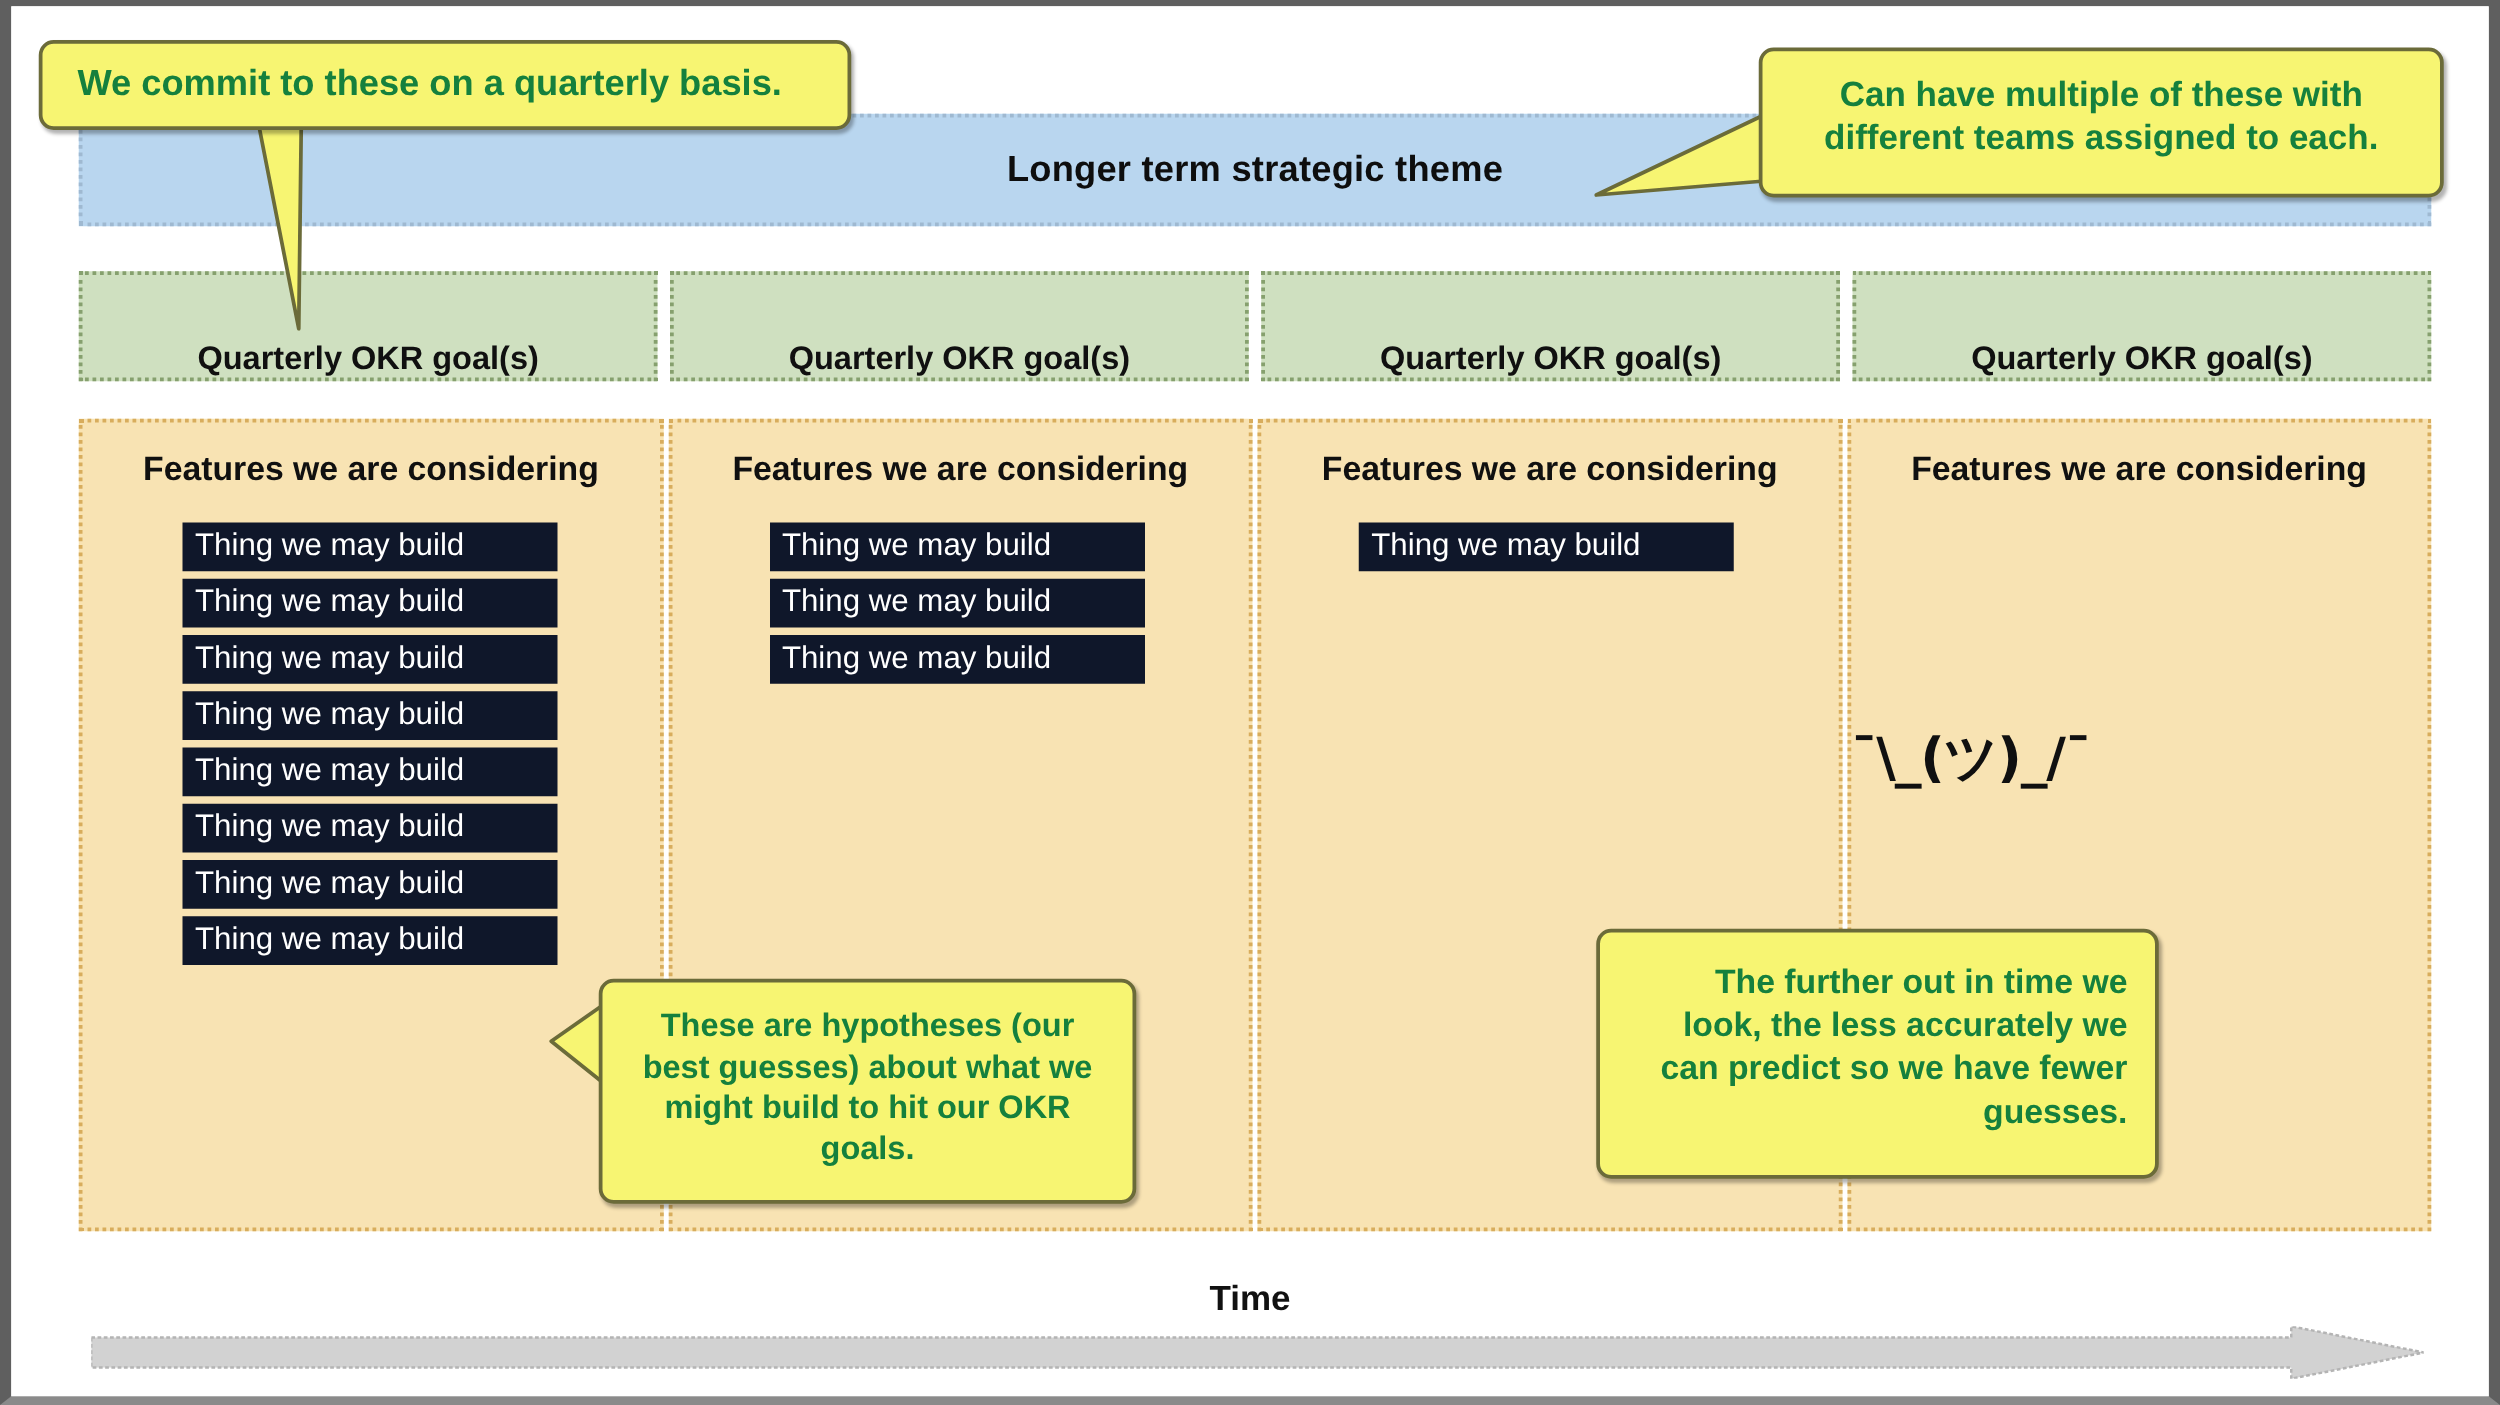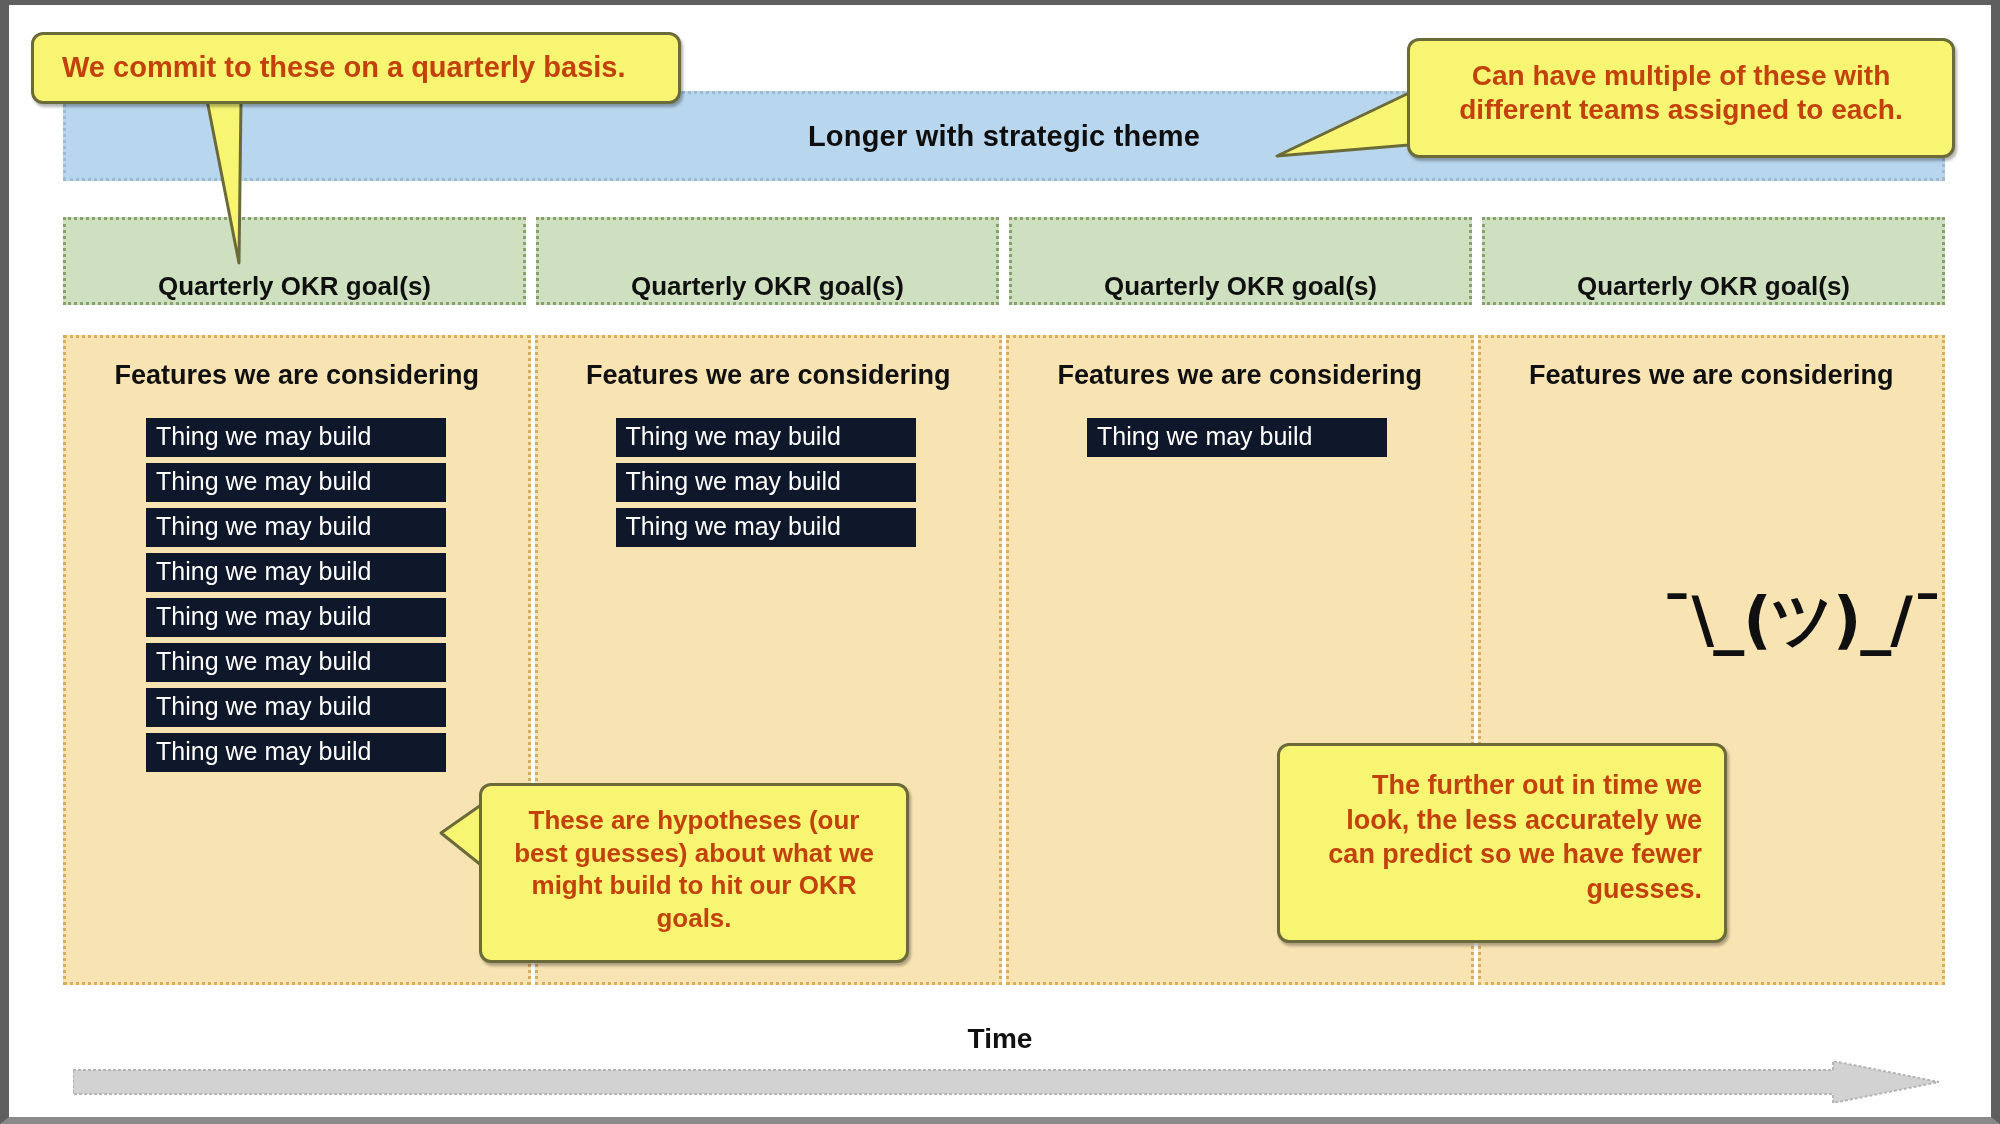--- a/index.html
+++ b/index.html
@@ -53,30 +53,30 @@
     font-size:25px;font-weight:500;
     padding:4px 10px 6px 10px;
     margin-bottom:6px;
     width:300px;box-sizing:border-box;
     white-space:nowrap;
   }
   .feat-cell.c2 .chip-stack{padding-left:78px;}
   .feat-cell.c3 .chip-stack{padding-left:78px;}
 
   .shrug{
-    position:absolute;left:0;right:0;top:240px;text-align:right;
-    font-size:62px;font-weight:bold;color:#101010;
+    position:absolute;left:0;right:0;top:240px;text-align:left;
+    font-size:43px;font-weight:bold;color:#101010;
     font-family:"DejaVu Sans",sans-serif;letter-spacing:-1px;
   }
 
   
   .callout{
     position:absolute;background:#f7f572;border:3px solid #6b6b39;
     border-radius:12px;box-sizing:border-box;
-    color:#c2410c;font-weight:bold;
+    color:#15803d;font-weight:bold;
     box-shadow:2px 3px 3px rgba(0,0,0,.30);
     z-index:30;
   }
   .callout .txt{display:block;}
 
   #callout-commit{
     left:22px;top:27px;width:650px;height:72px;
     font-size:29px;padding:16px 0 0 28px;text-align:left;
   }
   #callout-multiple{
@@ -104,21 +104,21 @@
 
   
 </style>
 </head>
 <body>
 
 <div class="screen">
   <div class="canvas">
 
     <div class="theme-band">
-      <span class="theme-label">Longer with strategic theme</span>
+      <span class="theme-label">Longer term strategic theme</span>
     </div>
 
     <div class="okr-row">
       <div class="okr-cell">
         <span>Quarterly OKR goal(s)</span>
       </div>
       <div class="okr-cell">
         <span>Quarterly OKR goal(s)</span>
       </div>
       <div class="okr-cell">

